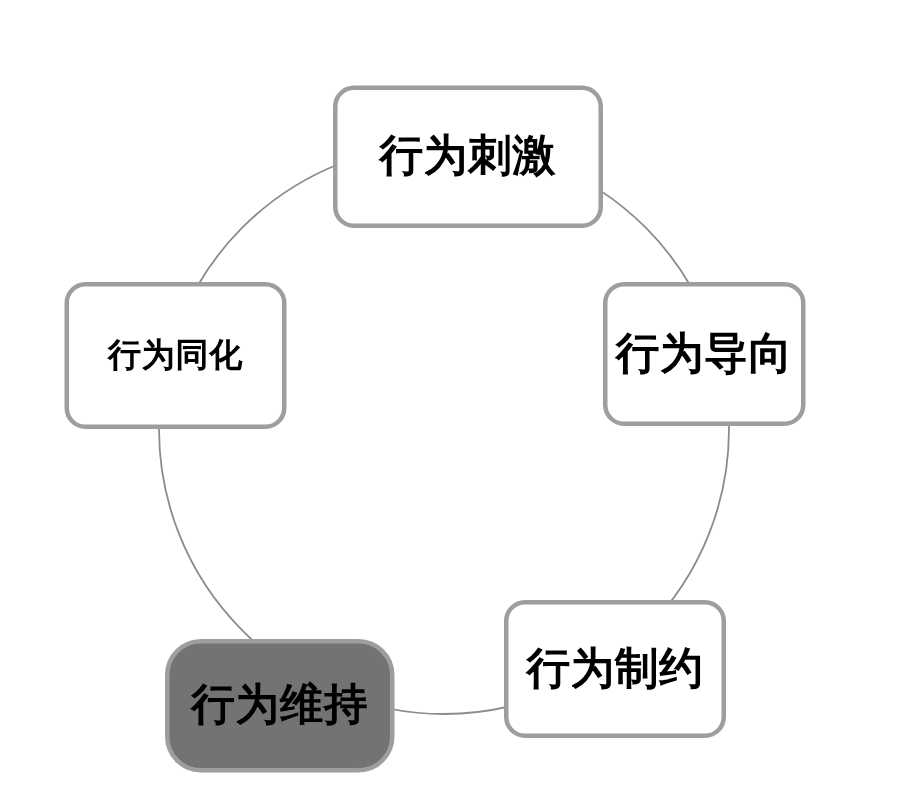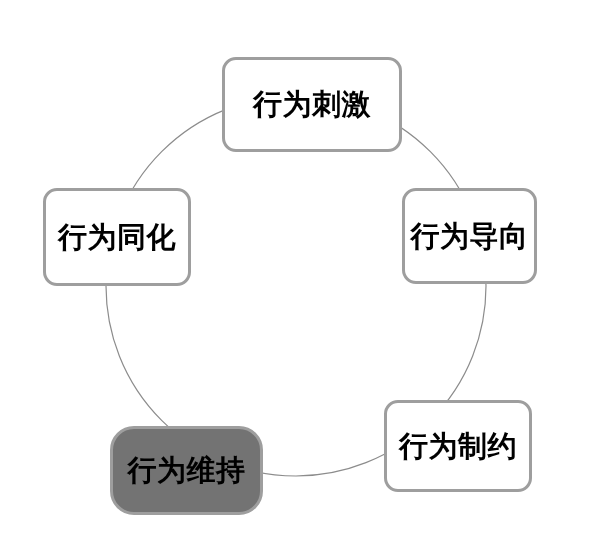--- a/index.html
+++ b/index.html
@@ -50,40 +50,40 @@
   #node-1 { left: 402px; top: 188px; width: 135px; height: 96px; }
   #node-1 .node-label { font-size: 29px; }
 
   #node-2 { left: 336px; top: 400px; width: 148px; height: 92px; }
   #node-2 .node-label { font-size: 29px; }
 
   #node-3 { left: 110px; top: 404px; width: 153px; height: 89px; }
   #node-3 .node-label { font-size: 29px; }
 
   #node-4 { left: 43px;  top: 188px; width: 148px; height: 98px; }
-  #node-4 .node-label { font-size: 29px; }
+  #node-4 .node-label { font-size: 22px; }
 </style>
 </head>
 <body>
 
 <div id="canvas" style="background: rgb(255, 255, 255);">
 
   <svg id="cycle-svg" viewBox="0 0 600 537">
     <circle id="cycle-ring" cx="296" cy="286" r="190" fill="none" stroke="#8c8c8c" stroke-width="1.2"></circle>
   </svg>
 
   <div class="node-box" id="node-0" style="border-color: rgb(158, 158, 158); border-width: 3px; background: rgb(255, 255, 255); border-radius: 14px;">
     <span class="node-label" style="color: rgb(0, 0, 0);">行为刺激</span>
   </div>
 
   <div class="node-box" id="node-1" style="border-color: rgb(158, 158, 158); border-width: 3px; background: rgb(255, 255, 255); border-radius: 14px;">
     <span class="node-label" style="color: rgb(0, 0, 0);">行为导向</span>
   </div>
 
-  <div class="node-box" id="node-2" style="border-color: rgb(158, 158, 158); border-width: 3px; background: rgb(255, 255, 255); border-radius: 14px; margin-left: 48px;">
+  <div class="node-box" id="node-2" style="border-color: rgb(158, 158, 158); border-width: 3px; background: rgb(255, 255, 255); border-radius: 14px;">
     <span class="node-label" style="color: rgb(0, 0, 0);">行为制约</span>
   </div>
 
   <div class="node-box" id="node-3" style="border-color: rgb(158, 158, 158); border-width: 3px; background: #737373; border-radius: 24px; margin-top: 22px;">
     <span class="node-label" style="color: rgb(0, 0, 0);">行为维持</span>
   </div>
 
   <div class="node-box" id="node-4" style="border-color: rgb(158, 158, 158); border-width: 3px; background: rgb(255, 255, 255); border-radius: 14px;">
     <span class="node-label" style="color: rgb(0, 0, 0);">行为同化</span>
   </div>

